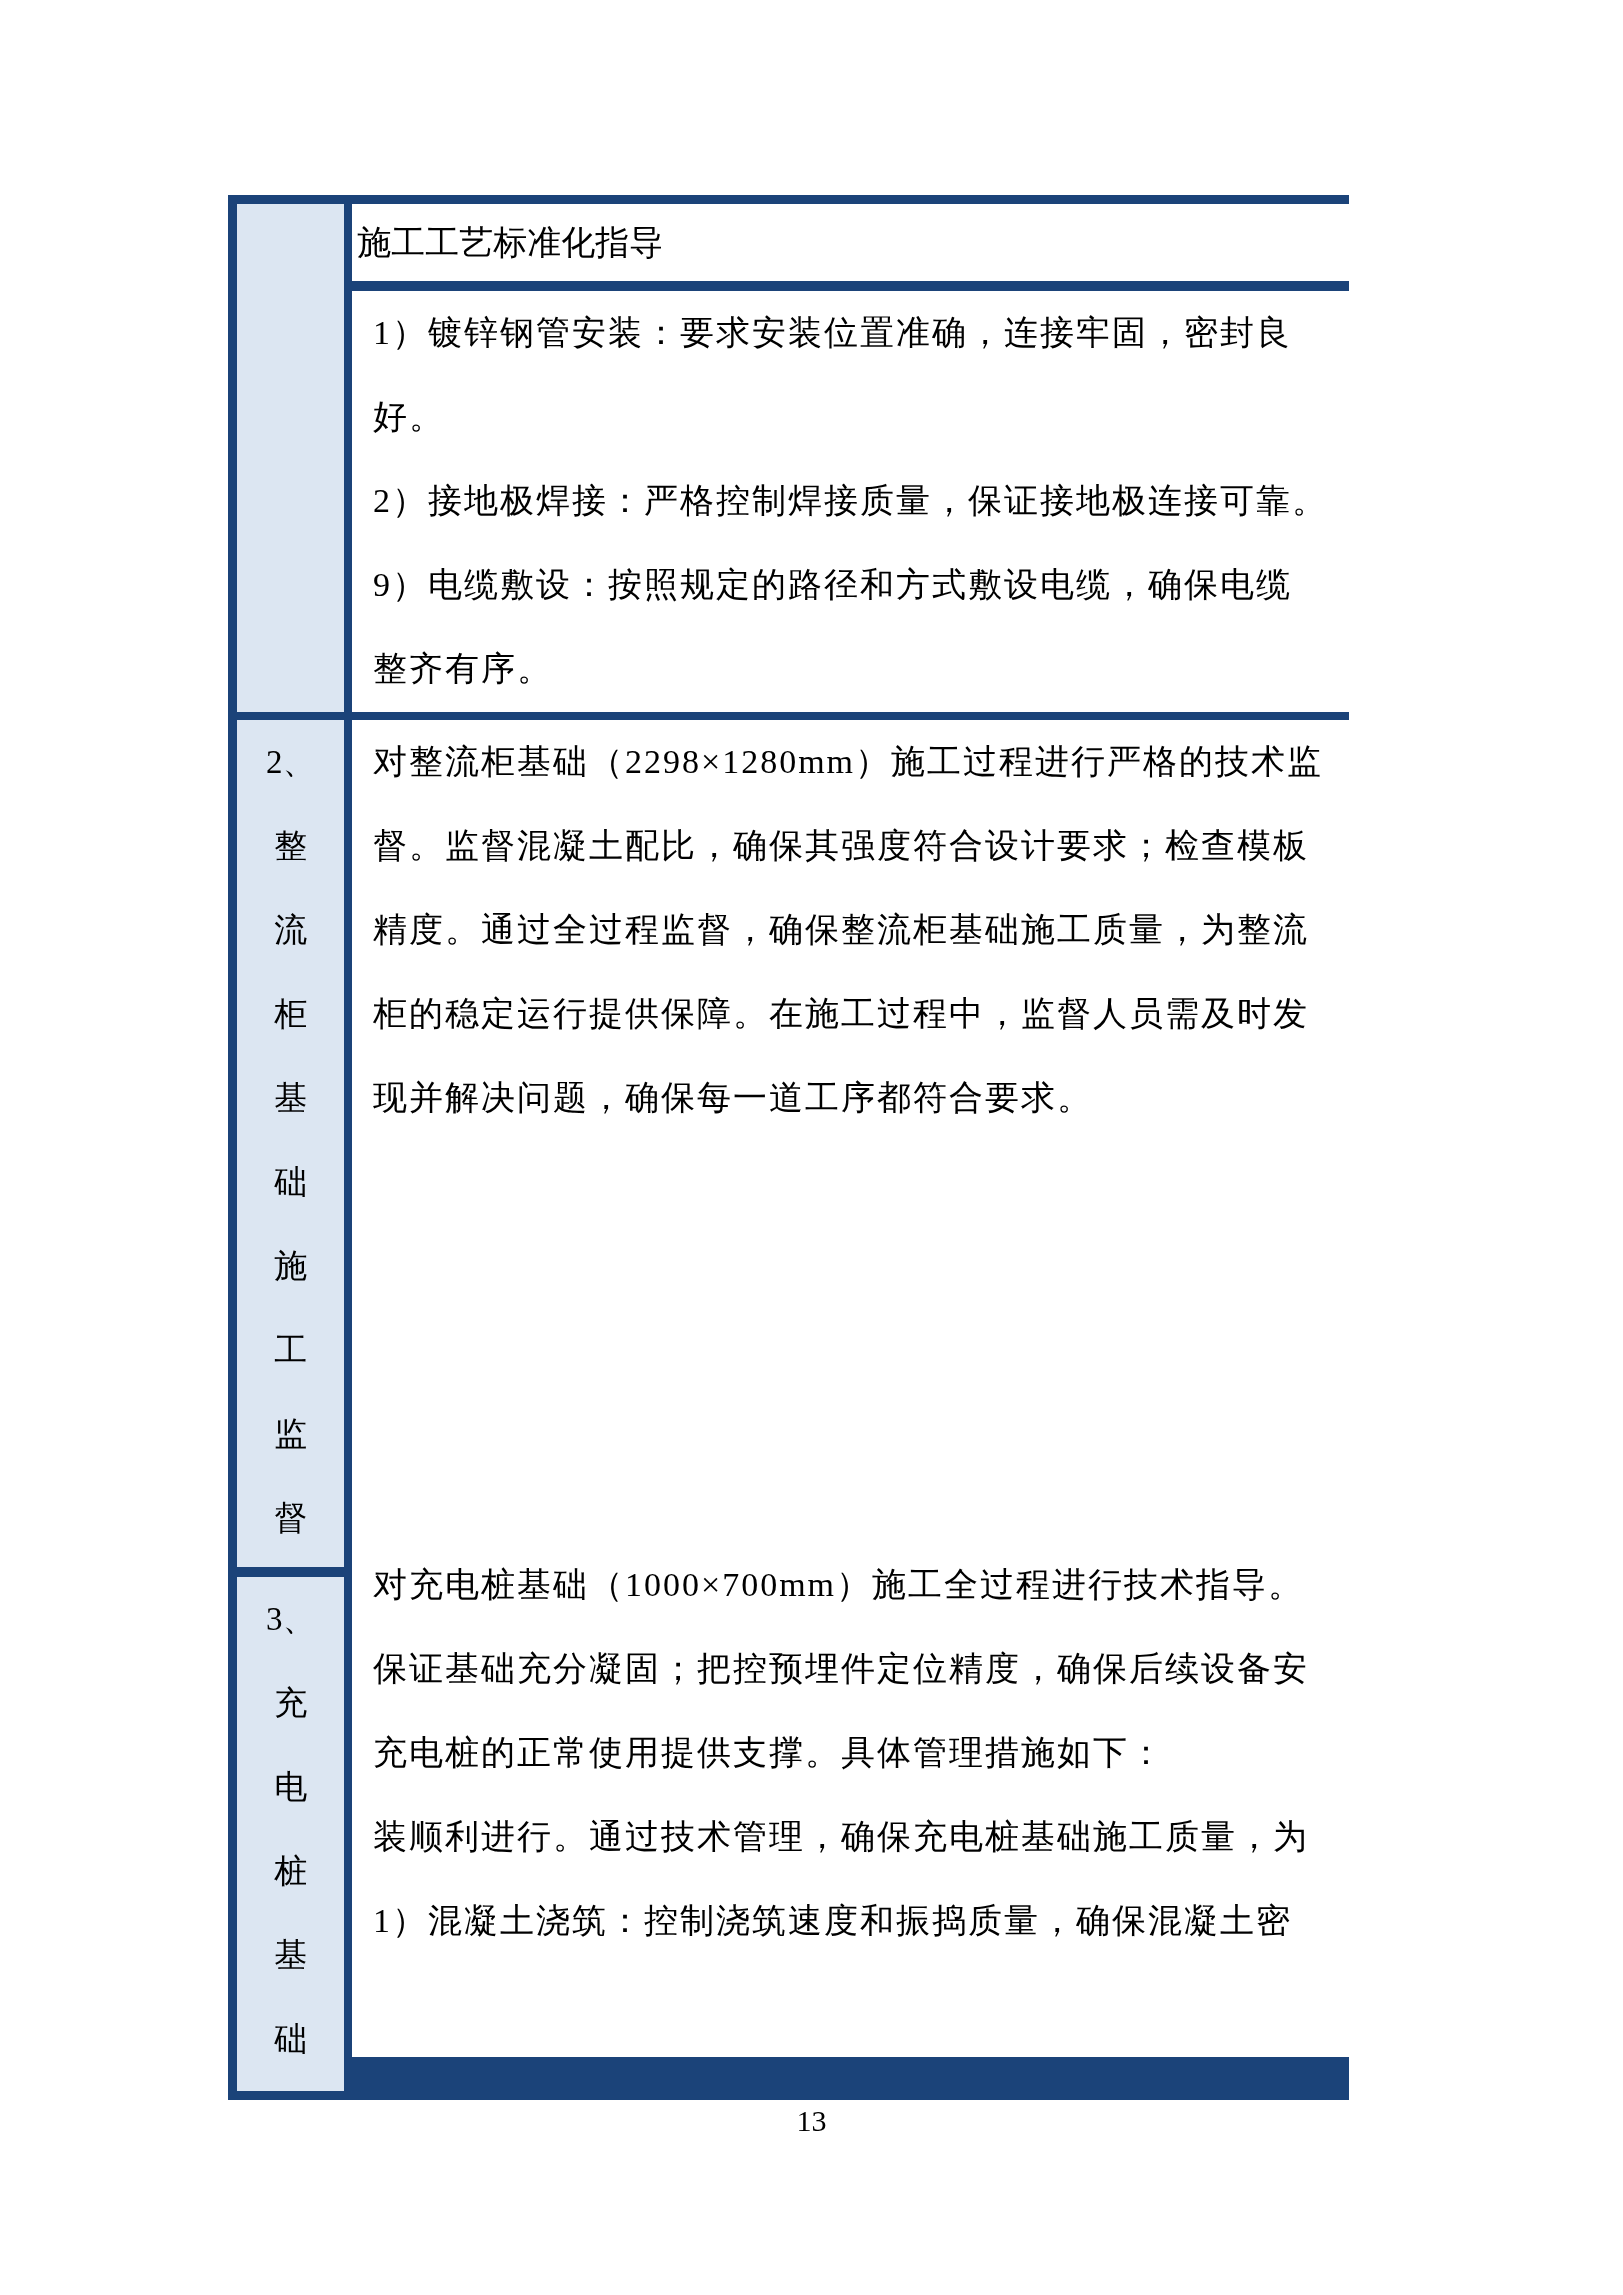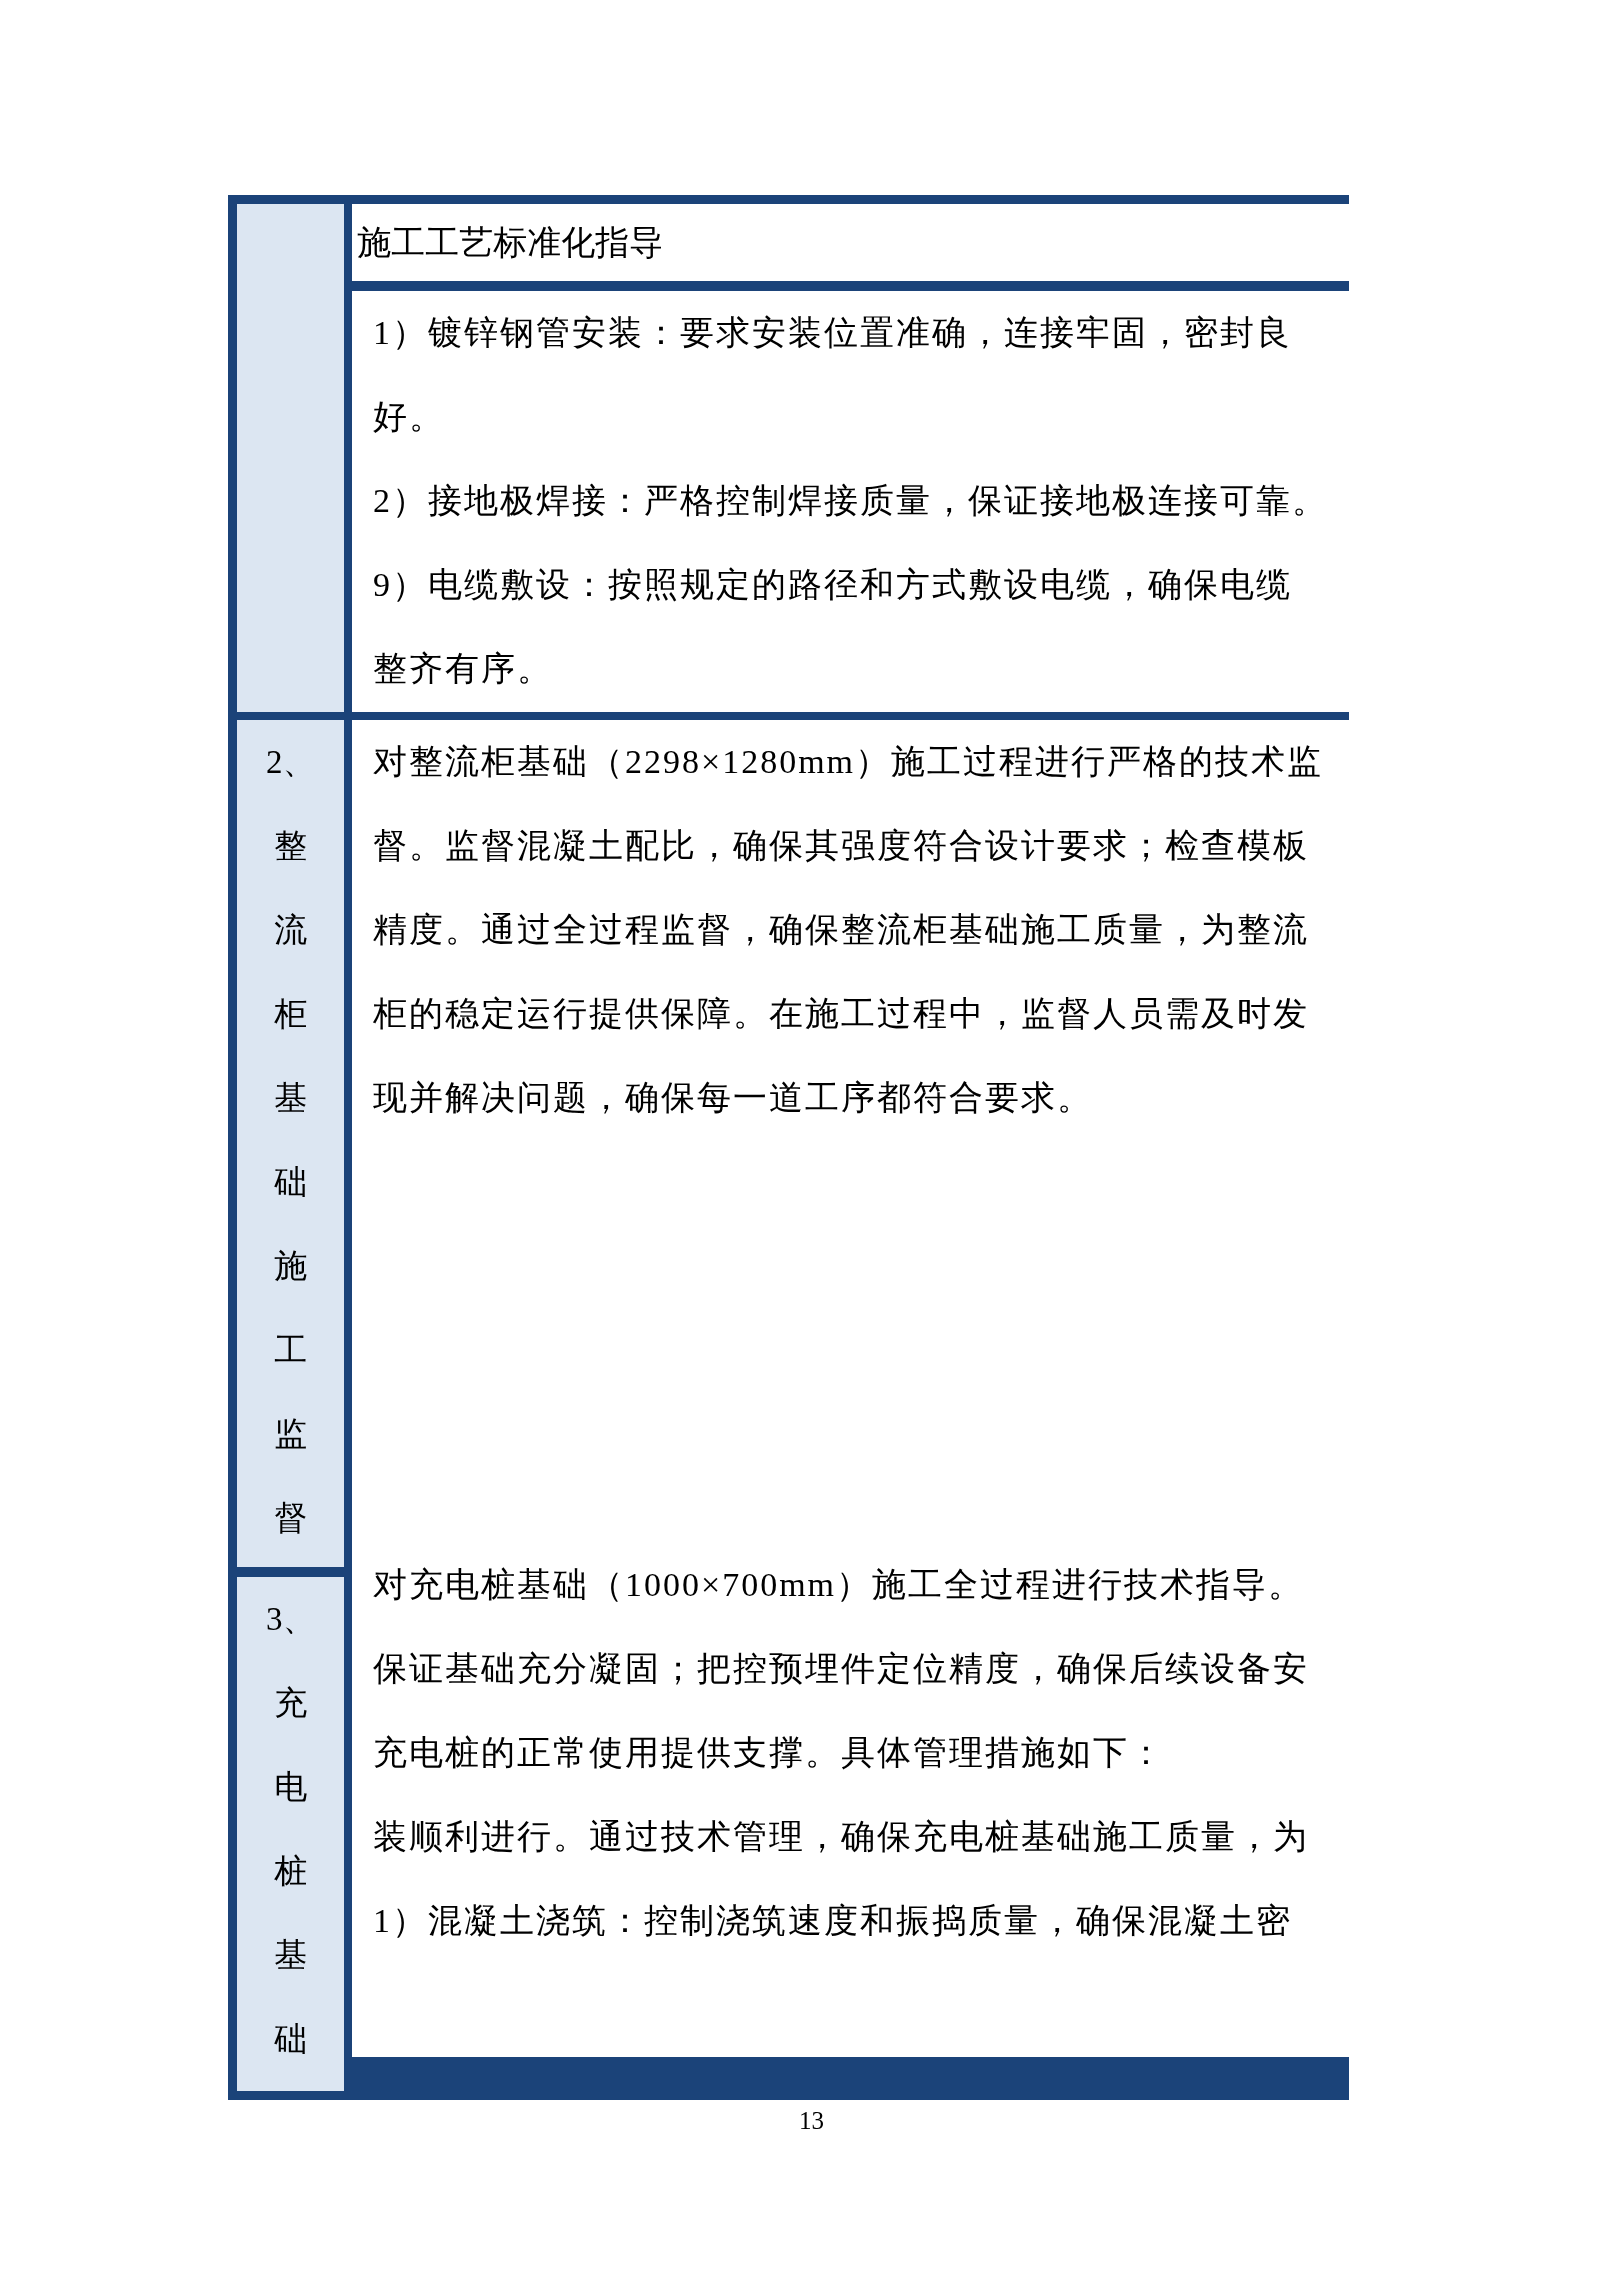--- a/index.html
+++ b/index.html
@@ -54,21 +54,21 @@
     height:84px;
     line-height:84px;
     letter-spacing:0;
   }
   .pageno{
     position:absolute;
     left:0;
     top:2106px;
     width:1623px;
     text-align:center;
-    font-size:25px;
+    font-size:30px;
     line-height:29px;
   }
 </style>
 </head>
 <body>
 
 <div class="page">
   <div class="doc-table">
 
     <div class="cell fill" style="left:9.2px;top:9.2px;width:107px;height:508px"></div>

